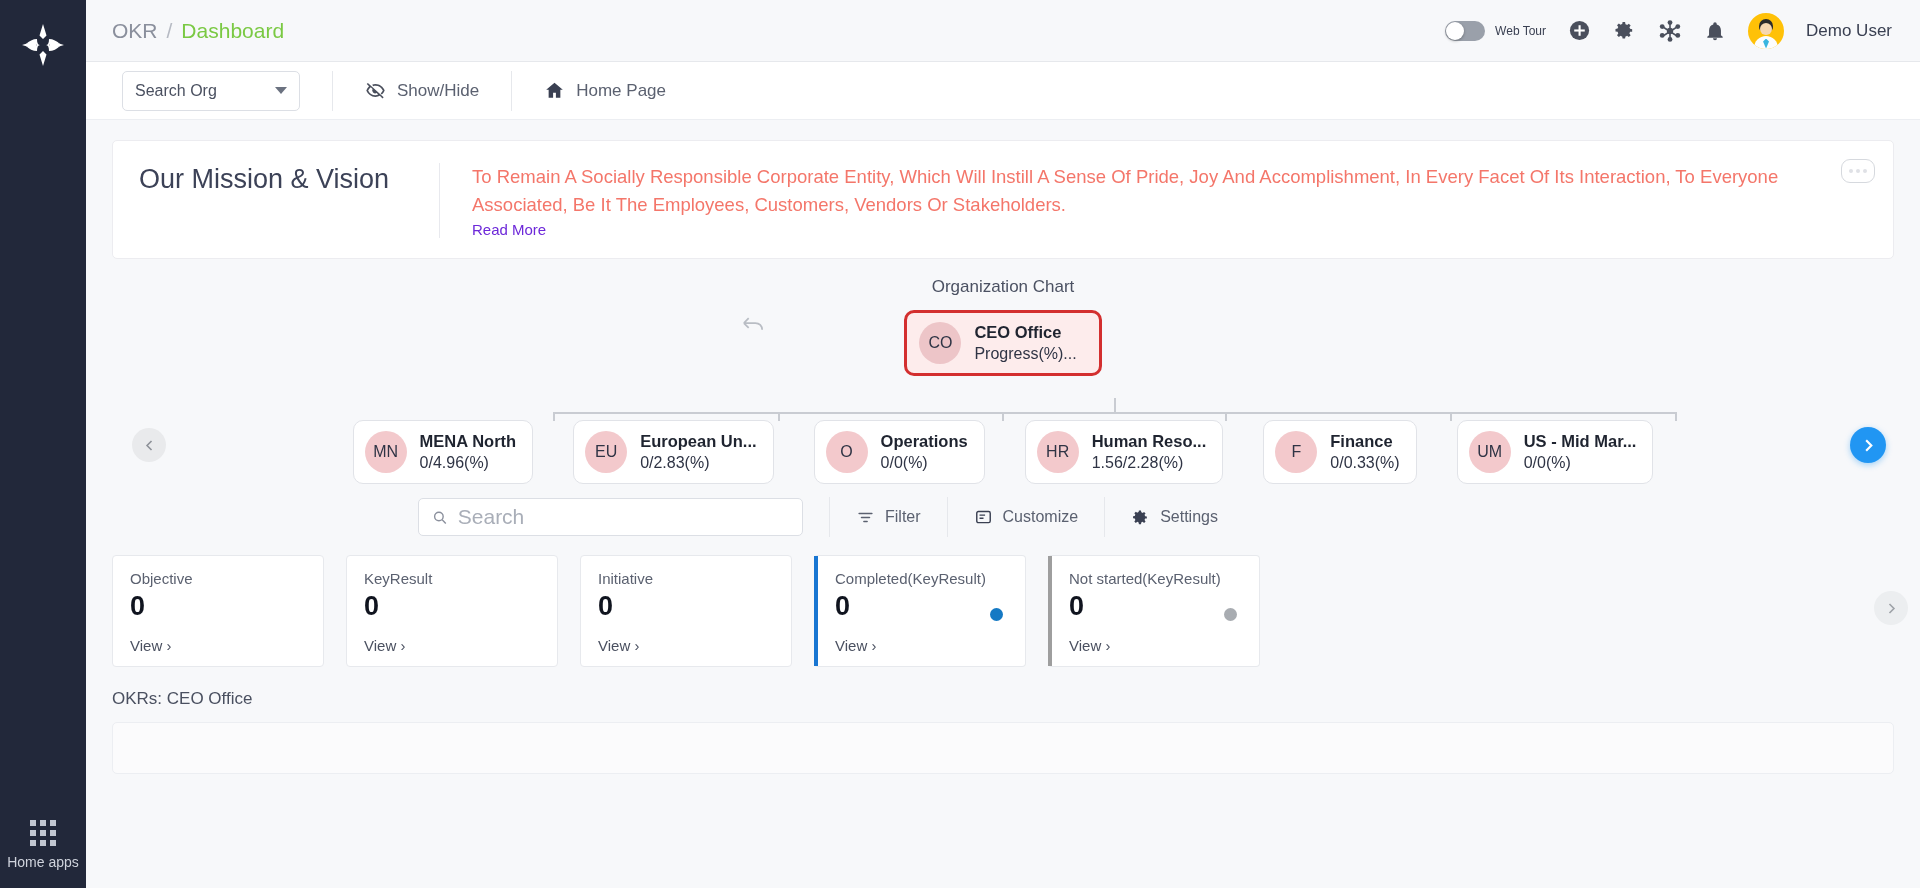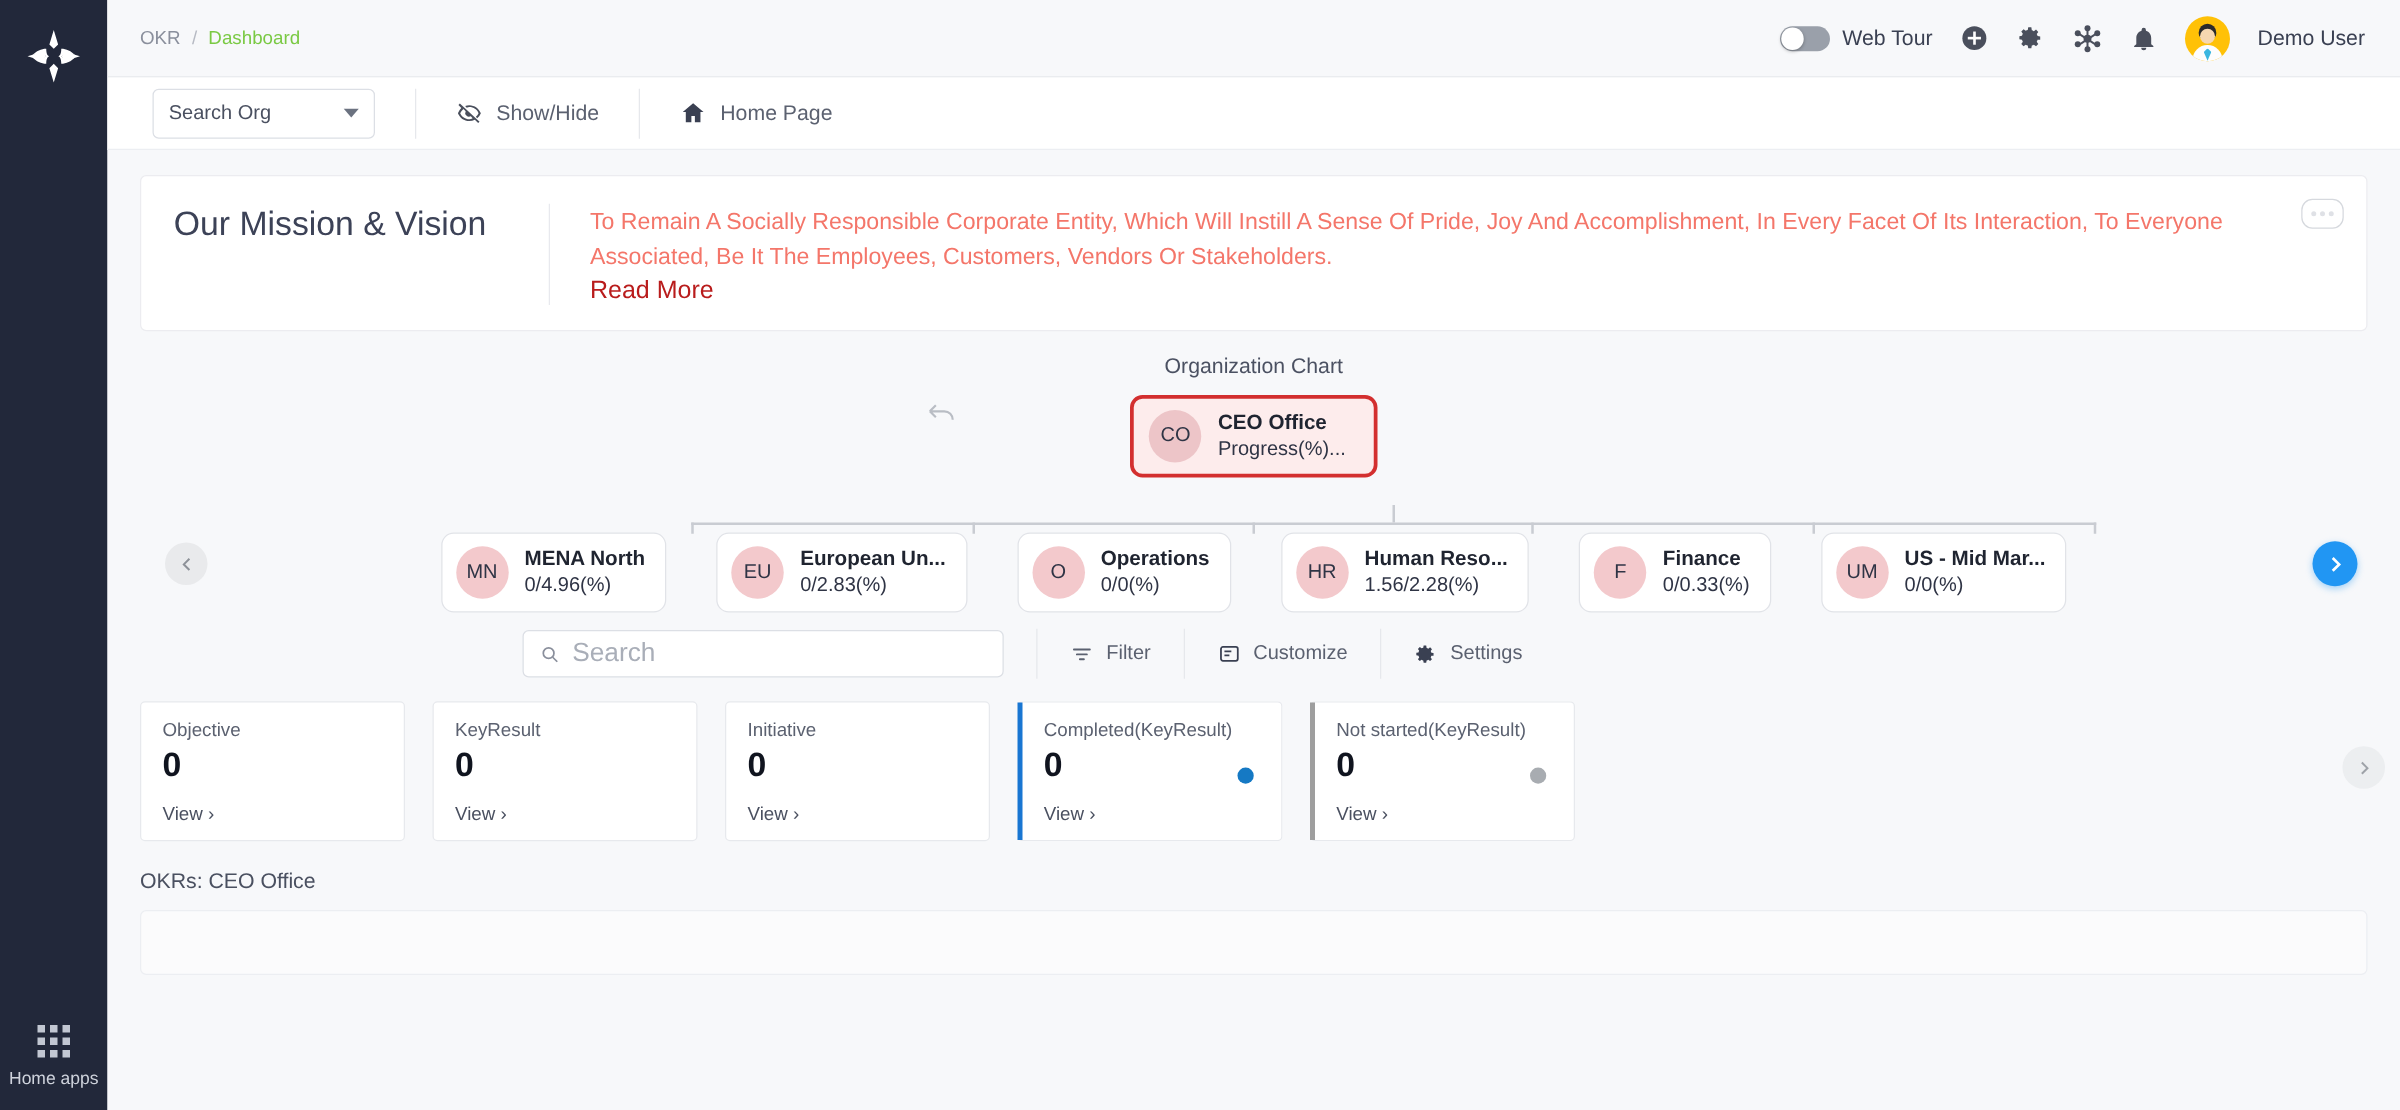--- a/index.html
+++ b/index.html
@@ -29,35 +29,35 @@
   .main { flex: 1; display: flex; flex-direction: column; min-width: 0; background: #f7f8fa; }
 
   
   .topbar {
     height: 62px; flex: 0 0 62px;
     background: #f7f8fa;
     border-bottom: 1px solid #e6e8ec;
     display: flex; align-items: center;
     padding: 0 28px 0 26px;
   }
-  .crumbs { display: flex; align-items: center; gap: 9px; font-size: 15px; }
+  .crumbs { display: flex; align-items: center; gap: 9px; font-size: 21px; }
   .crumb-root { color: #8a8f9c; }
   .crumb-sep { color: #b6bac3; }
   .crumb-active { color: #7ac943; }
   .topbar-right { margin-left: auto; display: flex; align-items: center; gap: 22px; }
   .toggle {
     width: 40px; height: 20px; border-radius: 10px; background: #9aa0aa;
     position: relative; cursor: pointer; flex: 0 0 auto;
   }
   .toggle::after {
     content: ""; position: absolute; left: 1px; top: 1px;
     width: 18px; height: 18px; border-radius: 50%; background: #fff;
     box-shadow: 0 1px 3px rgba(0,0,0,.3);
   }
-  .webtour-label { font-size: 17px; color: #3a4052; margin-left: -12px; }
+  .webtour-label { font-size: 12px; color: #3a4052; margin-left: -12px; }
   .ico-btn { cursor: pointer; display: flex; align-items: center; justify-content: center; }
   .avatar {
     width: 36px; height: 36px; border-radius: 50%;
     background: #ffc107; overflow: hidden; position: relative; flex: 0 0 auto;
   }
   .avatar .head { position: absolute; left: 11px; top: 6px; width: 14px; height: 12px; border-radius: 7px 7px 4px 4px; background: #2b2b2b; }
   .avatar .face { position: absolute; left: 12px; top: 10px; width: 12px; height: 12px; border-radius: 50%; background: #f6d7b0; }
   .avatar .body { position: absolute; left: 6px; bottom: 0; width: 24px; height: 13px; border-radius: 12px 12px 0 0; background: #fdfdfd; }
   .avatar .tie { position: absolute; left: 15px; bottom: 0; width: 6px; height: 10px; background: #39b6e0; clip-path: polygon(50% 0,100% 30%,50% 100%,0 30%); }
   .username { font-size: 17px; color: #3a4052; }
@@ -88,21 +88,21 @@
     display: flex; padding: 22px 26px 20px; position: relative; min-height: 104px;
   }
   .mission-title {
     width: 300px; flex: 0 0 300px;
     font-size: 27px; line-height: 1.22; color: #3c4257; font-weight: 400;
     padding-right: 26px;
   }
   .mission-divider { width: 1px; background: #e8e9ee; margin-right: 32px; flex: 0 0 1px; }
   .mission-body { flex: 1; padding-right: 60px; }
   .mission-text { color: #f4766a; font-size: 18.5px; line-height: 1.52; }
-  .read-more { font-size: 20px; color: #b91c1c; margin-top: 2px; cursor: pointer; }
+  .read-more { font-size: 15px; color: #6d28d9; margin-top: 2px; cursor: pointer; }
   .mission-more {
     position: absolute; right: 18px; top: 18px;
     width: 34px; height: 24px; border: 1px solid #d6d9de; border-radius: 9px;
     display: flex; align-items: center; justify-content: center; gap: 3px; cursor: pointer; background: #fff;
   }
   .mission-more i { width: 4px; height: 4px; border-radius: 50%; background: #dfe1e6; display: block; }
 
   
   .orgchart { position: relative; padding-top: 18px; height: 230px; }
   .org-heading { text-align: center; font-size: 17px; color: #4b5162; }

